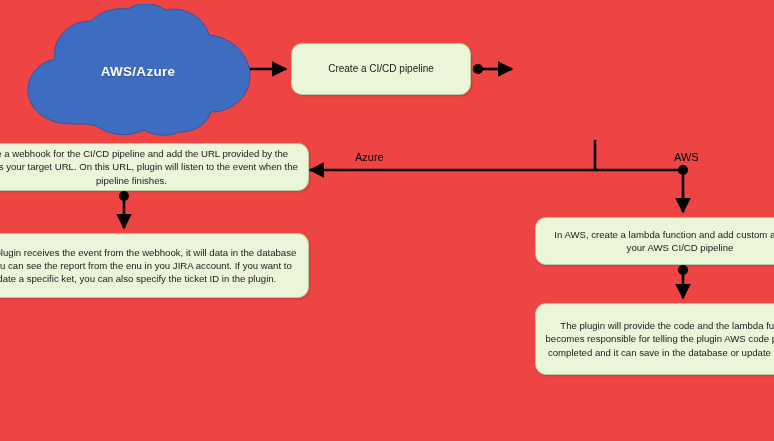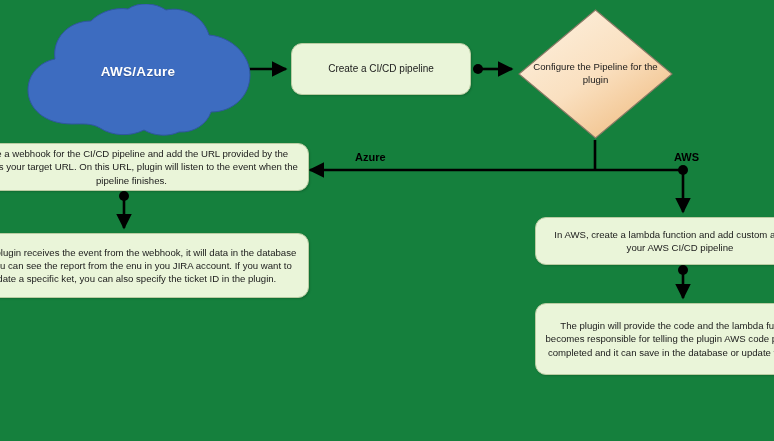--- a/index.html
+++ b/index.html
@@ -7,21 +7,21 @@
     padding: 0;
     background: #ffffff;
   }
   body {
     font-family: "Liberation Sans", sans-serif;
   }
   #canvas {
     position: relative;
     width: 774px;
     height: 441px;
-    background: #15803d;
+    background: #ef4444;
     overflow: hidden;
   }
   #edges {
     position: absolute;
     left: 0;
     top: 0;
     width: 774px;
     height: 441px;
     pointer-events: none;
   }
@@ -124,21 +124,21 @@
     line-height: 1.35;
     color: #1a1a1a;
     padding: 0 16px;
     box-sizing: border-box;
   }
 
   
   .branch-label {
     position: absolute;
     font-size: 11px;
-    font-weight: bold;
+    font-weight: normal;
     color: #000000;
     white-space: nowrap;
   }
   #label-azure { left: 355px; top: 151px; }
   #label-aws  { left: 626px; top: 151px; margin-left: 48px; }
 </style>
 </head>
 <body>
 
 <div id="canvas">
@@ -203,26 +203,20 @@
                C116 133 98 132 86 124
                C78 119 68 120 58 120 Z" fill="#3d6cc0" stroke="#2f56a0" stroke-width="1"></path>
     </svg>
     <div class="cloud-label">AWS/Azure</div>
   </div>
 
   <div class="box small" id="box-create-pipeline">
     <span>Create a CI/CD pipeline</span>
   </div>
 
-  <div class="diamond-wrap">
-    <svg width="157" height="132" viewBox="0 0 157 132">
-      <path d="M78.5 2 L155 66 L78.5 130 L2 66 Z" fill="url(#diamondGrad)" stroke="#8a7a66" stroke-width="1.1"></path>
-    </svg>
-    <div class="diamond-label">Configure the Pipeline for the plugin</div>
-  </div>
 
   <div class="branch-label" id="label-azure">Azure</div>
   <div class="branch-label" id="label-aws">AWS</div>
 
   <div class="box" id="box-webhook">
     <span>create a webhook for the CI/CD pipeline and add the URL provided by the plugin as your target URL. On this URL, plugin will listen to the event when the pipeline finishes.</span>
   </div>
 
   <div class="box" id="box-report">
     <span>as the plugin receives the event from the webhook, it will data in the database and you can see the report from the enu in you JIRA account. If you want to update a specific ket, you can also specify the ticket ID in the plugin.</span>

